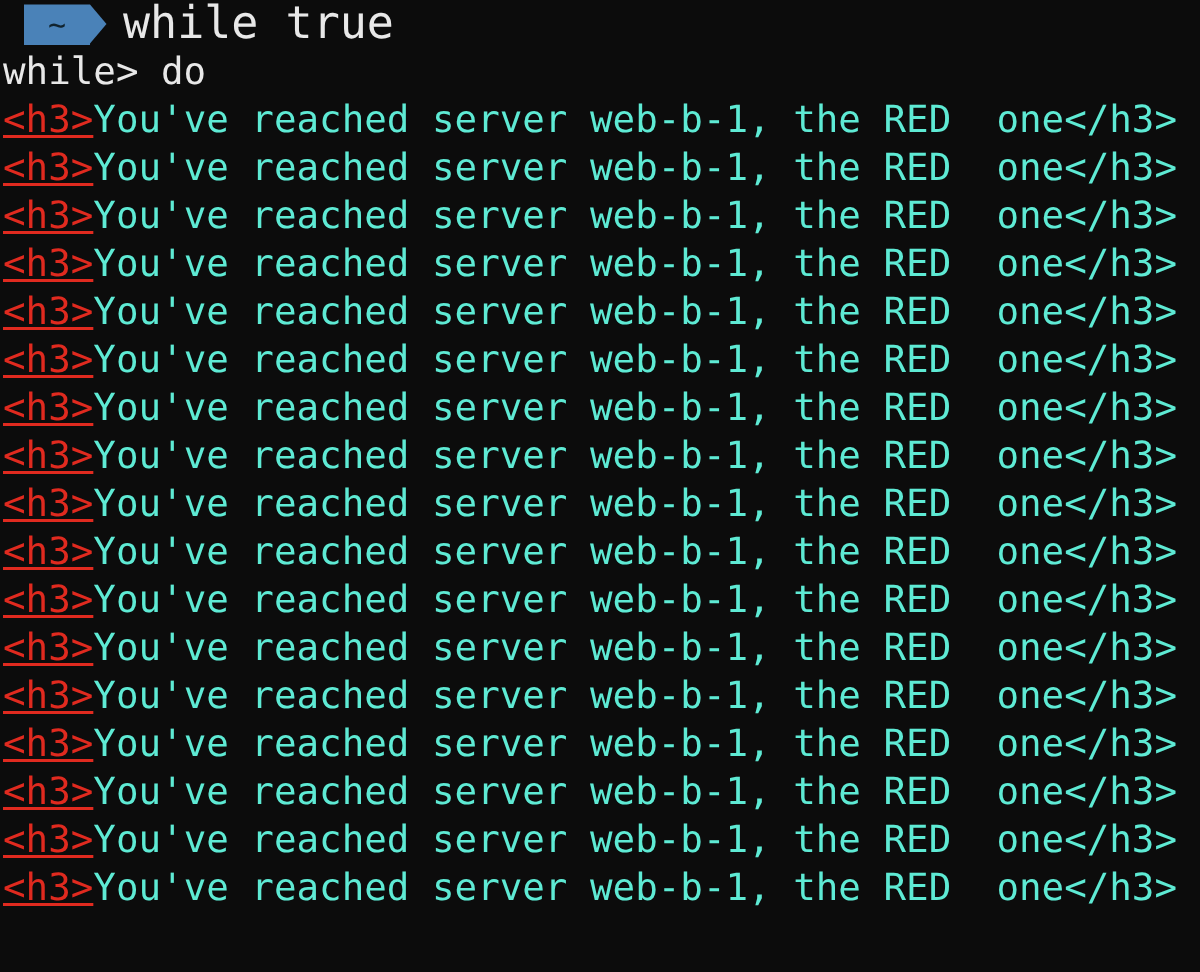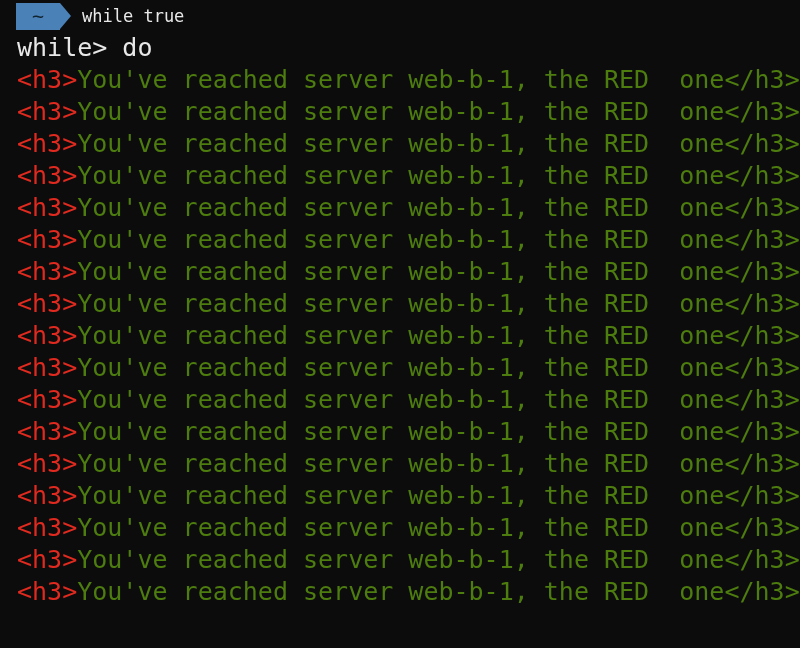--- a/index.html
+++ b/index.html
@@ -22,21 +22,21 @@
     font-size: 25px;
     line-height: 32px;
     letter-spacing: 0px;
     color: #e8e8e8;
     -webkit-font-smoothing: antialiased;
   }
   .line {
     height: 32px;
     line-height: 32px;
     white-space: pre;
-    padding-left: 17px;
+    padding-left: 2px;
     font-size: 25px;
   }
   
   .prompt-line {
     height: 32px;
     line-height: 32px;
     white-space: pre;
     display: flex;
     align-items: center;
     padding-left: 0;
@@ -63,27 +63,28 @@
     width: 0;
     height: 0;
     border-top: 13.5px solid transparent;
     border-bottom: 13.5px solid transparent;
     border-left: 11px solid #4a82b8;
   }
   .prompt-cmd {
     margin-left: 22px;
     white-space: pre;
     color: #e8e8e8;
-    font-size: 17px;
+    font-size: 30px;
   }
   .tag-red {
     color: #e02a1f;
+    text-decoration: underline;
   }
   .txt-white {
-    color: #4d7c0f;
+    color: #5eead4;
   }
   .partial {
     overflow: hidden;
   }
 </style>
 </head>
 <body>
 
 <div id="terminal">
 

